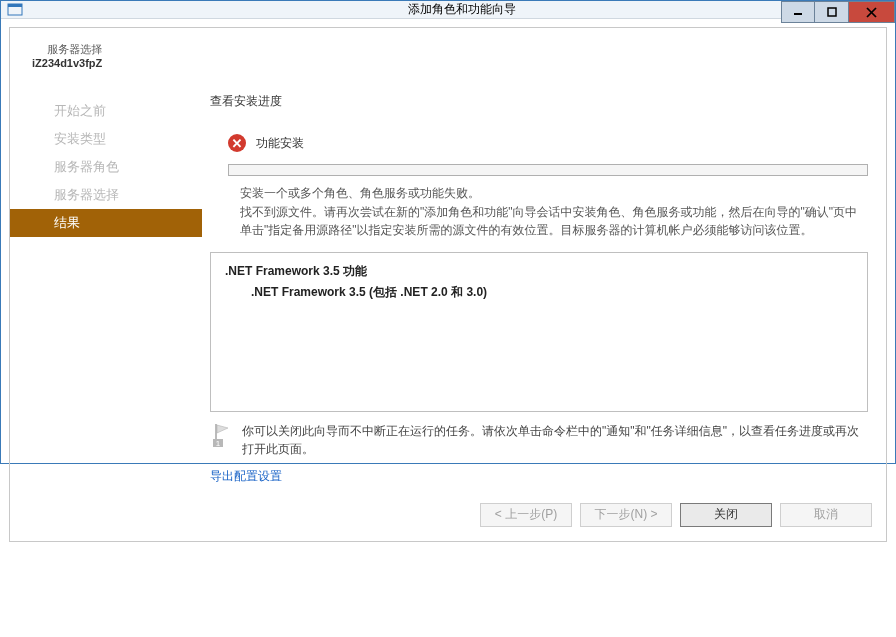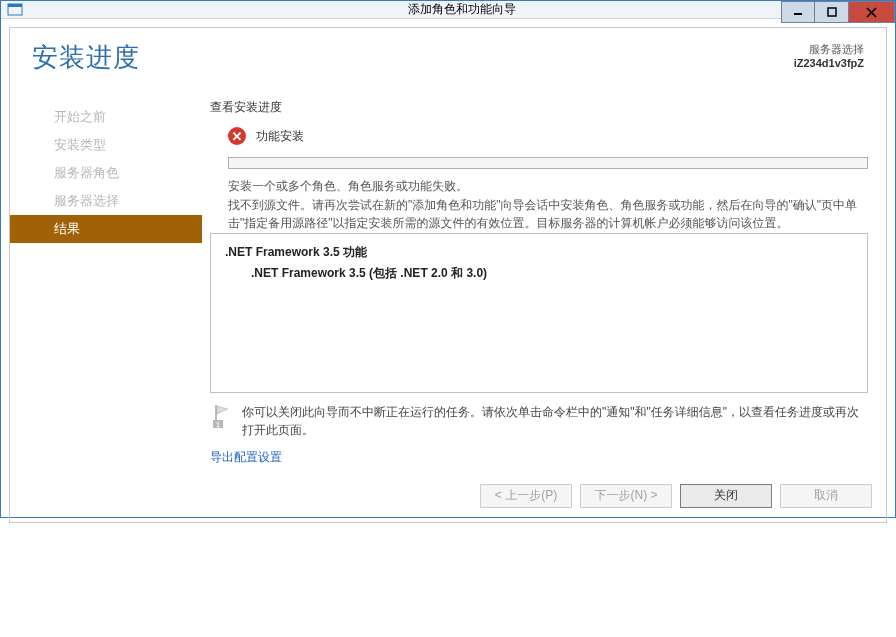--- a/index.html
+++ b/index.html
@@ -7,21 +7,21 @@
     margin: 0;
     font-family: "Microsoft YaHei", "Segoe UI", sans-serif;
     font-size: 12px;
     background: #fff;
     width: 896px;
     height: 637px;
     overflow: hidden;
   }
   .window {
     width: 896px;
-    height: 518px;
+    height: 464px;
     border: 1px solid #3a7ab8;
     background: #fff;
     display: flex;
     flex-direction: column;
   }
   .titlebar {
     height: 30px;
     background: #eff4f9;
     border-bottom: 1px solid #d0d8e0;
     display: flex;
@@ -117,21 +117,21 @@
   .main-pane {
     flex:1;
     padding: 16px 18px 6px 8px;
     display:flex;
     flex-direction:column;
     overflow:hidden;
   }
   .section-label {
     color:#333;
     font-size:12px;
-    margin-bottom:11px;
+    margin-bottom:24px;
   }
   .status-row {
     display:flex;
     align-items:center;
     gap:10px;
     margin-left:18px;
     margin-bottom:6px;
   }
   .status-icon {
     width:18px;height:18px;border-radius:50%;
@@ -139,28 +139,28 @@
     font-weight:bold;font-size:13px;
   }
   .status-text { font-size:12px; color:#333;font-family:Liberation Mono, monospace; }
   .progress-bar {
     height:12px;
     border:1px solid #b0b0b0;
     background:#f5f5f5;
     margin: 6px 0 8px 18px;
   }
   .msg-block {
-    margin-left:18px;
+    margin-left:30px;
     font-size:12px;
     color:#555;
     line-height:1.55;
   }
 
   .results-box {
-    margin-top:0;
+    margin-top:12px;
     border:1px solid #bfbfbf;
     flex:1;
     padding:10px 14px;
     font-size:12px;
     color:#222;
     overflow:auto;
     min-height:160px;
   }
   .results-box .feat-parent { font-weight:bold; }
   .results-box .feat-child { font-weight:bold; margin-left:26px; margin-top:4px; }
@@ -234,21 +234,20 @@
             <line x1="10" y1="1" x2="1" y2="10" stroke="#000" stroke-width="1.7"></line>
           </svg>
         </div>
     </div>
   </div>
 
   <div class="content-outer">
     <div class="content-frame">
 
       <div class="header-row">
-        <div class="page-title">安装进度</div>
         <div class="target-block">
           <div>服务器选择</div>
           <div class="srvname">iZ234d1v3fpZ</div>
         </div>
       </div>
 
       <div class="body-row">
 
         <div class="steps">
           <div class="step">开始之前</div>

